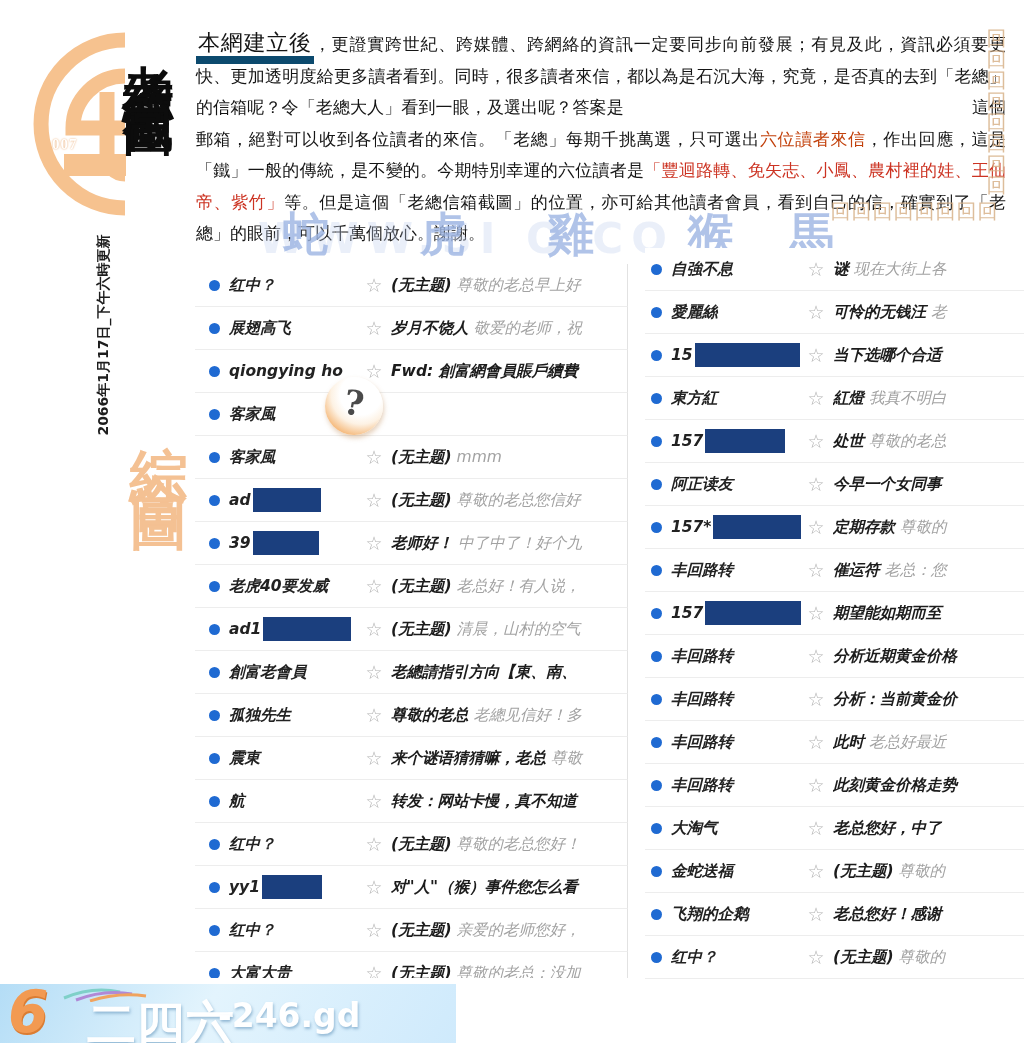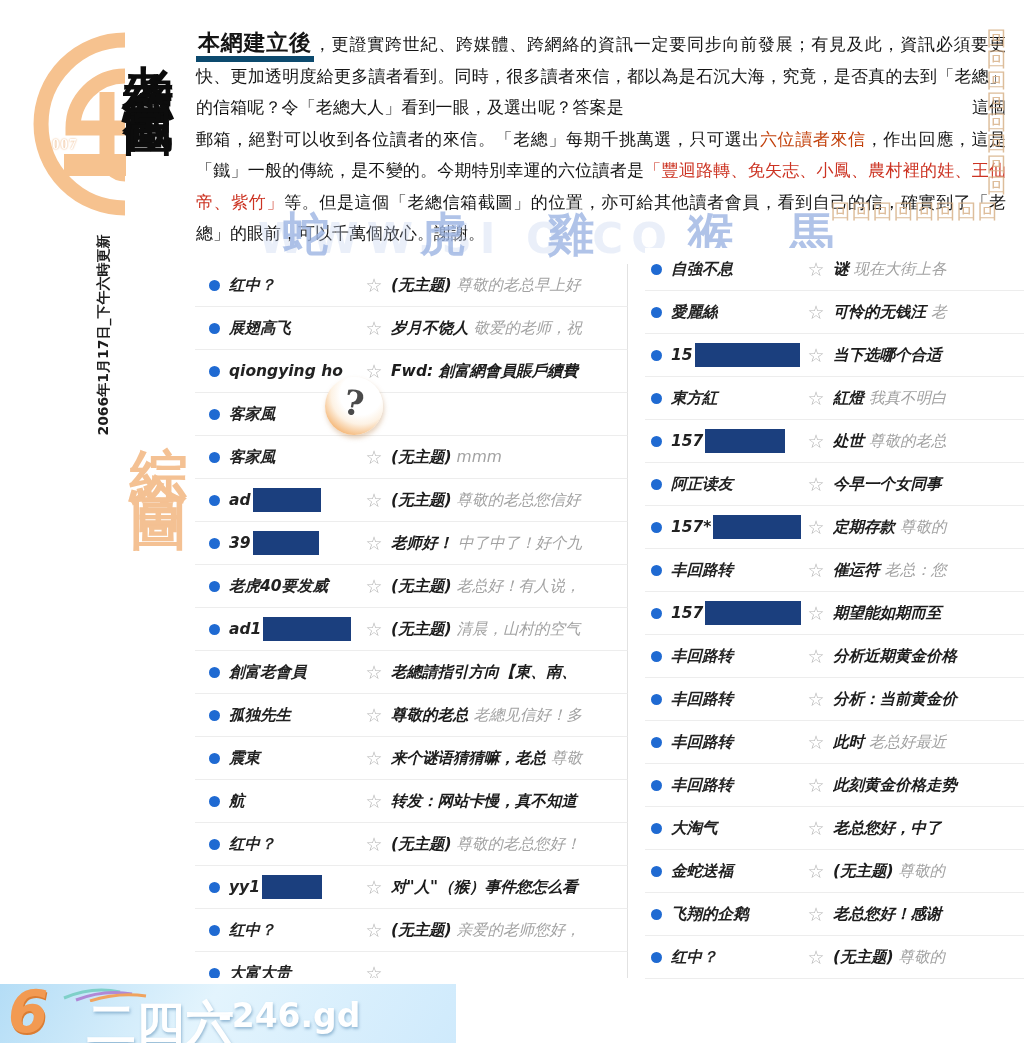--- a/index.html
+++ b/index.html
@@ -15,21 +15,21 @@
            font-size:51px;letter-spacing:9px;color:#0c0c0c;}
   #v-subtitle{left:120px;top:400px;writing-mode:vertical-rl;text-orientation:upright;
            font-family:"DejaVu Serif","Liberation Serif",serif;font-weight:bold;
            font-size:58px;letter-spacing:26px;color:#f4c193;}
   #v-date{left:2px;top:325px;width:206px;height:20px;transform:rotate(-90deg);
           transform-origin:50% 50%;font-size:14px;font-weight:bold;color:#1d1d1d;text-align:center;}
 
   
   #intro{left:196px;top:27px;width:810px;font-family:"DejaVu Serif","Liberation Serif",serif;
          font-size:17px;line-height:31.5px;color:#151515;text-align:justify;}
-  #intro .lead{font-size:22px;font-weight:bold;border-bottom:6px solid #0c4a6e;padding:0 2px 1px 2px;}
+  #intro .lead{font-size:22px;font-weight:normal;border-bottom:8px solid #0c4a6e;padding:0 2px 1px 2px;}
   #intro .gap{display:inline-block;width:348px;height:1px;}
   #intro .hl-pink{color:#c2410c;}
   #intro .hl-red{color:#cc3322;}
 
   
   .meander{color:#d8b28a;opacity:.85;font-size:20px;line-height:21px;user-select:none;}
   #meander-v{left:986px;top:28px;width:24px;display:flex;flex-direction:column;}
   #meander-h{left:830px;top:201px;display:flex;flex-direction:row;}
   .meander span{display:block;width:21px;height:21px;text-align:center;}
 
@@ -231,20 +231,21 @@
     <div class="mail-row">
       <span class="dot"></span>
       <span class="sender">红中？</span>
       <span class="star">☆</span>
       <span class="subjwrap"><b class="subject">(无主题)</b><span class="preview"> 亲爱的老师您好，</span></span>
     </div>
     <div class="mail-row">
       <span class="dot"></span>
       <span class="sender">大富大贵</span>
       <span class="star">☆</span>
+      <span class="subjwrap"><b class="subject">(无主题)</b><span class="preview"> 尊敬的老总：没加</span></span>
     </div>
   </div>
 <div class="mail-col" id="right-col">
     <div class="mail-row">
       <span class="dot"></span>
       <span class="sender">自強不息</span>
       <span class="star">☆</span>
       <span class="subjwrap"><b class="subject">谜</b><span class="preview"> 现在大街上各</span></span>
     </div>
     <div class="mail-row">

